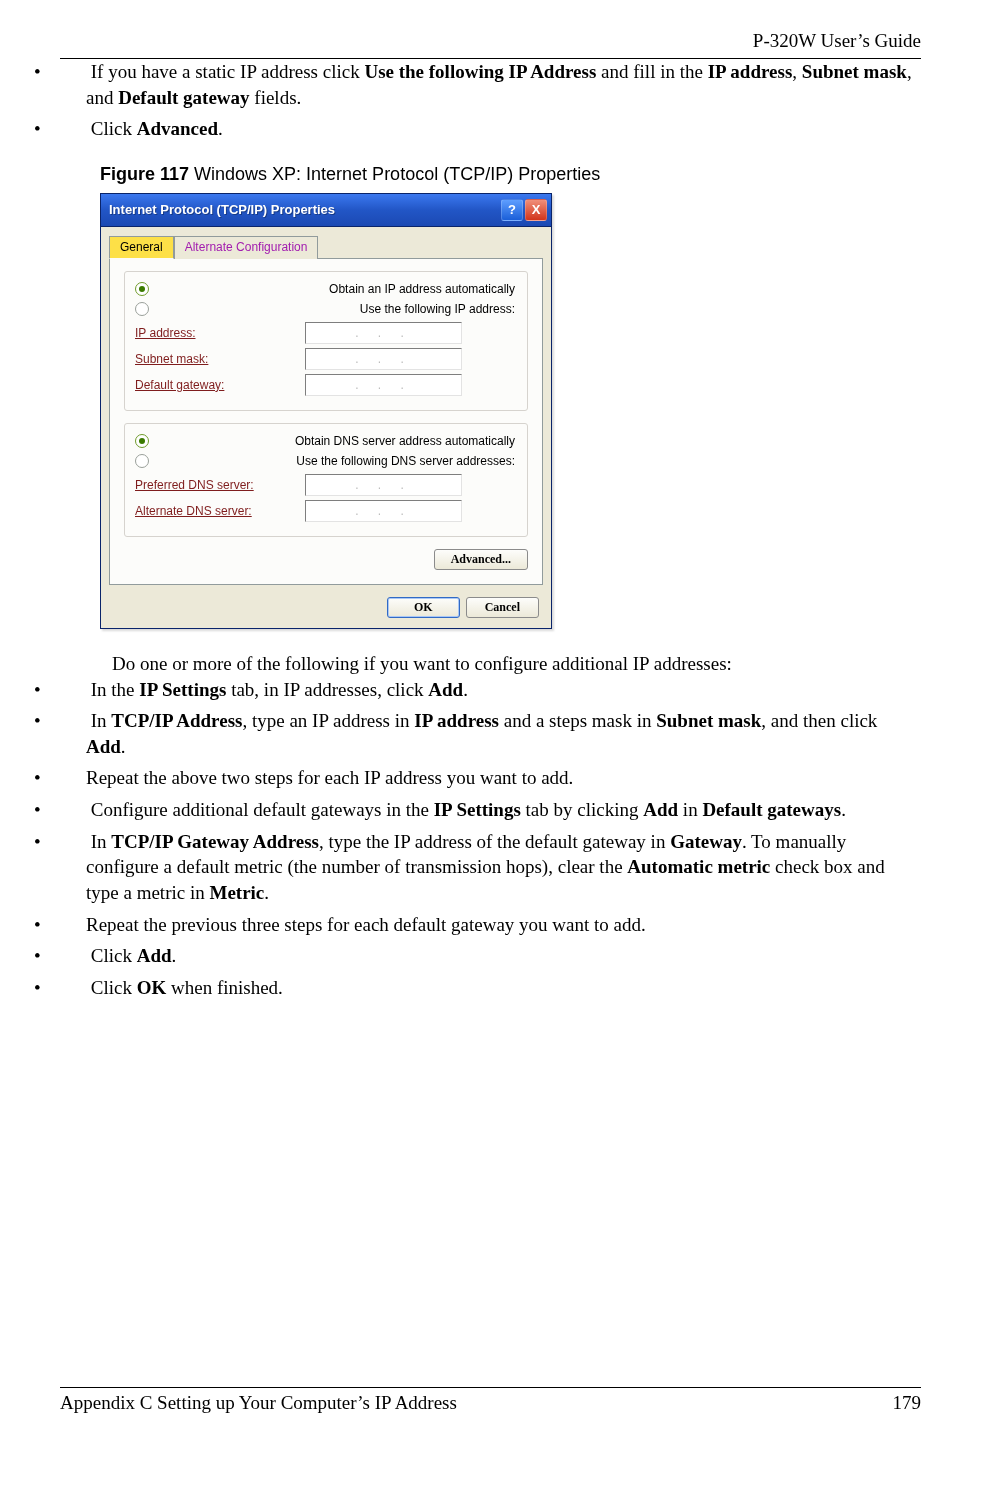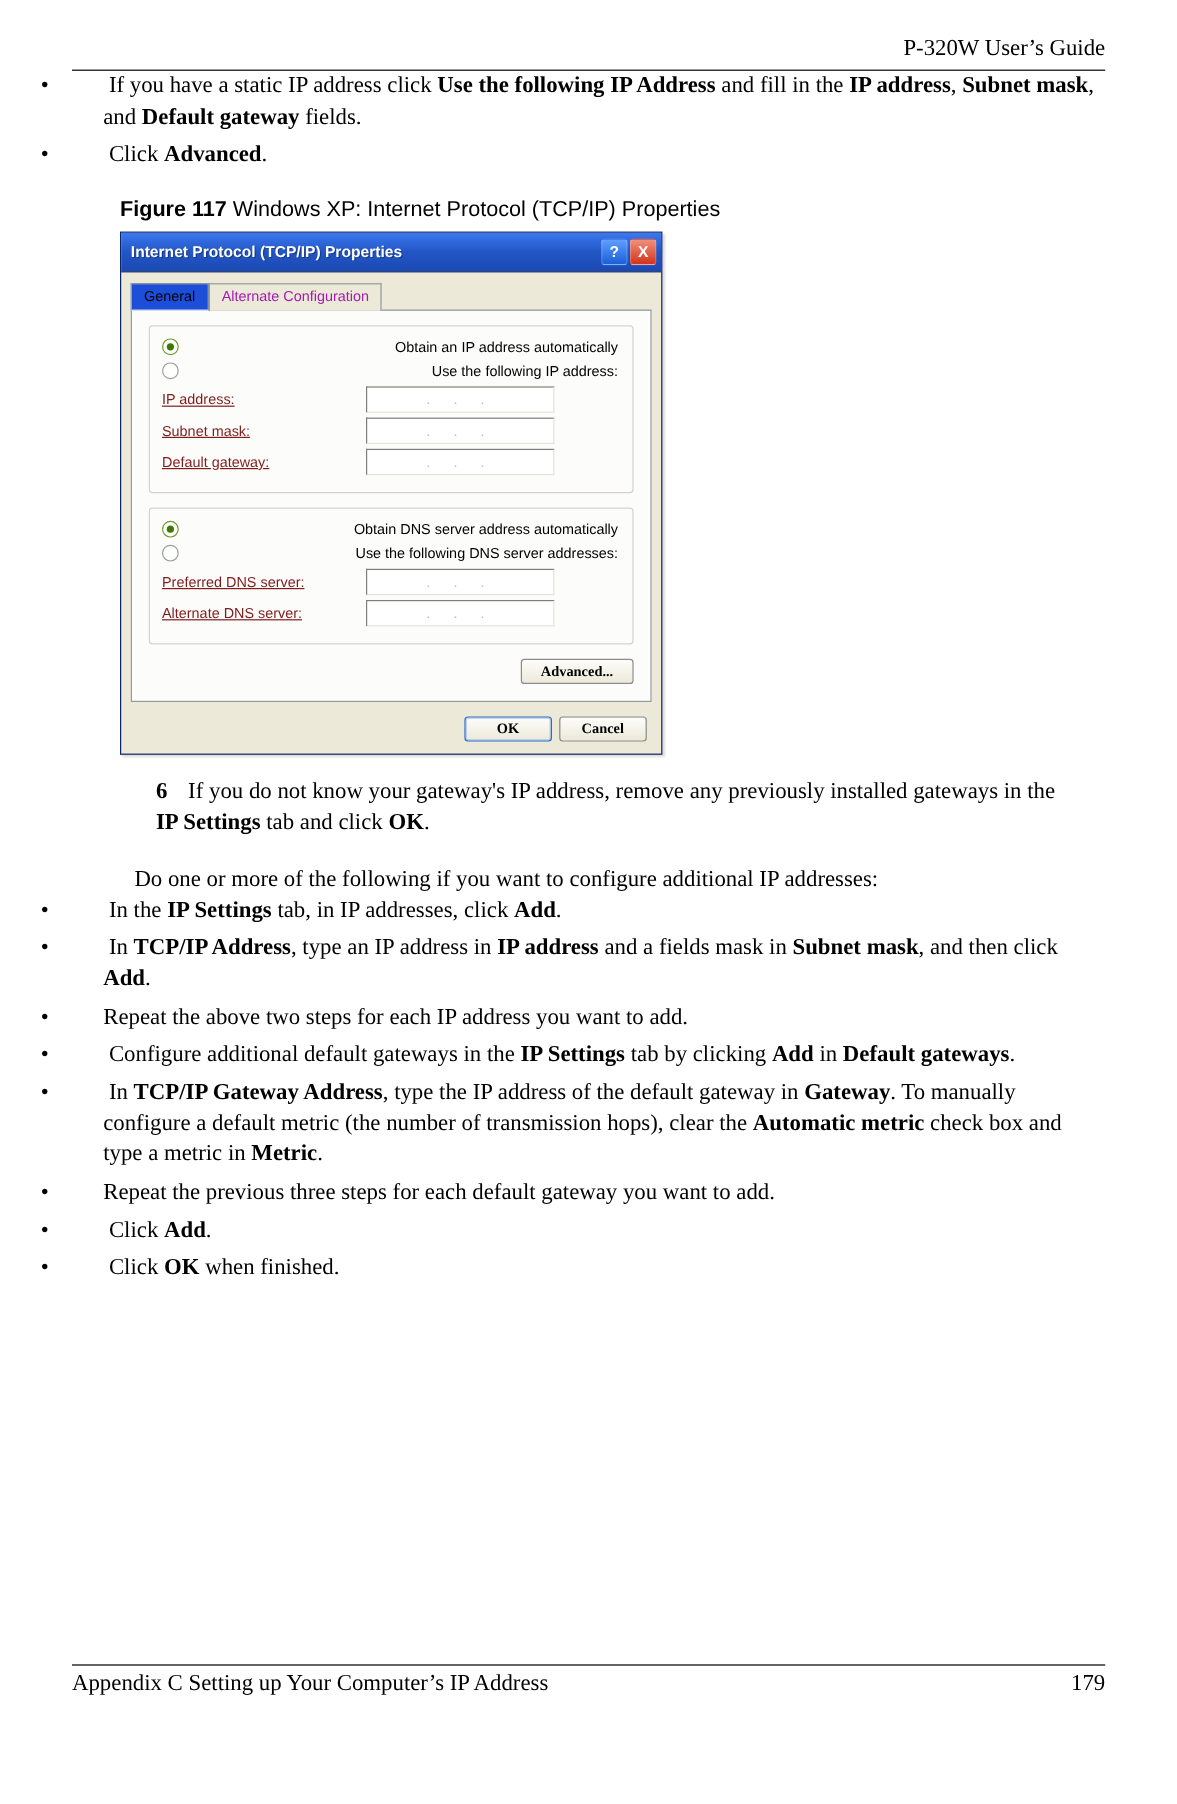--- a/index.html
+++ b/index.html
@@ -102,21 +102,21 @@
     background: #ece9d8;
     border: 1px solid #919b9c;
     border-bottom: none;
     padding: 3px 10px 4px 10px;
     margin-right: 0px;
     position: relative;
     top: 1px;
     color: #a21caf;
     cursor: pointer;
   }
-  .xp-tab.active { background: #1d4ed8; color: #000; z-index: 2; border-bottom: 1px solid #fcfcfa; }
+  .xp-tab.active { background: #fde047; color: #000; z-index: 2; border-bottom: 1px solid #fcfcfa; }
 
   .xp-panel {
     background: #fcfcfa;
     border: 1px solid #919b9c;
     padding: 12px 14px 14px 14px;
   }
   .xp-desc { color: #444; margin-bottom: 14px; line-height: 1.35; }
 
   .xp-group { border: 1px solid #d6d3ce; border-radius: 3px; padding: 10px 12px 10px 10px; margin-bottom: 12px; }
 
@@ -229,33 +229,29 @@
           <button class="xp-button">Advanced...</button>
         </div>
       </div>
       <div class="xp-footer">
         <button class="xp-button xp-ok">OK</button>
         <button class="xp-button xp-cancel">Cancel</button>
       </div>
     </div>
   </div>
 
-  <div class="step6-wrap">
-    <span class="num">6</span>
-    <span>If you do not know your gateway's IP address, remove any previously installed gateways in the </span><b>IP Settings</b><span> tab and click </span><b>OK</b><span>.</span>
-  </div>
 
   <div class="para">Do one or more of the following if you want to configure additional IP addresses:</div>
 
   <ul class="clean bottom-bullets">
     <li>
       <span>In the </span><b>IP Settings</b><span> tab, in IP addresses, click </span><b>Add</b><span>.</span>
     </li>
     <li>
-      <span>In </span><b>TCP/IP Address</b><span>, type an IP address in </span><b>IP address</b><span> and a fields mask in </span><b>Subnet mask</b><span>, and then click </span><b>Add</b><span>.</span>
+      <span>In </span><b>TCP/IP Address</b><span>, type an IP address in </span><b>IP address</b><span> and a steps mask in </span><b>Subnet mask</b><span>, and then click </span><b>Add</b><span>.</span>
     </li>
     <li>Repeat the above two steps for each IP address you want to add.</li>
     <li>
       <span>Configure additional default gateways in the </span><b>IP Settings</b><span> tab by clicking </span><b>Add</b><span> in </span><b>Default gateways</b><span>.</span>
     </li>
     <li>
       <span>In </span><b>TCP/IP Gateway Address</b><span>, type the IP address of the default gateway in </span><b>Gateway</b><span>. To manually configure a default metric (the number of transmission hops), clear the </span><b>Automatic metric</b><span> check box and type a metric in </span><b>Metric</b><span>.</span>
     </li>
     <li>Repeat the previous three steps for each default gateway you want to add.</li>
     <li>

